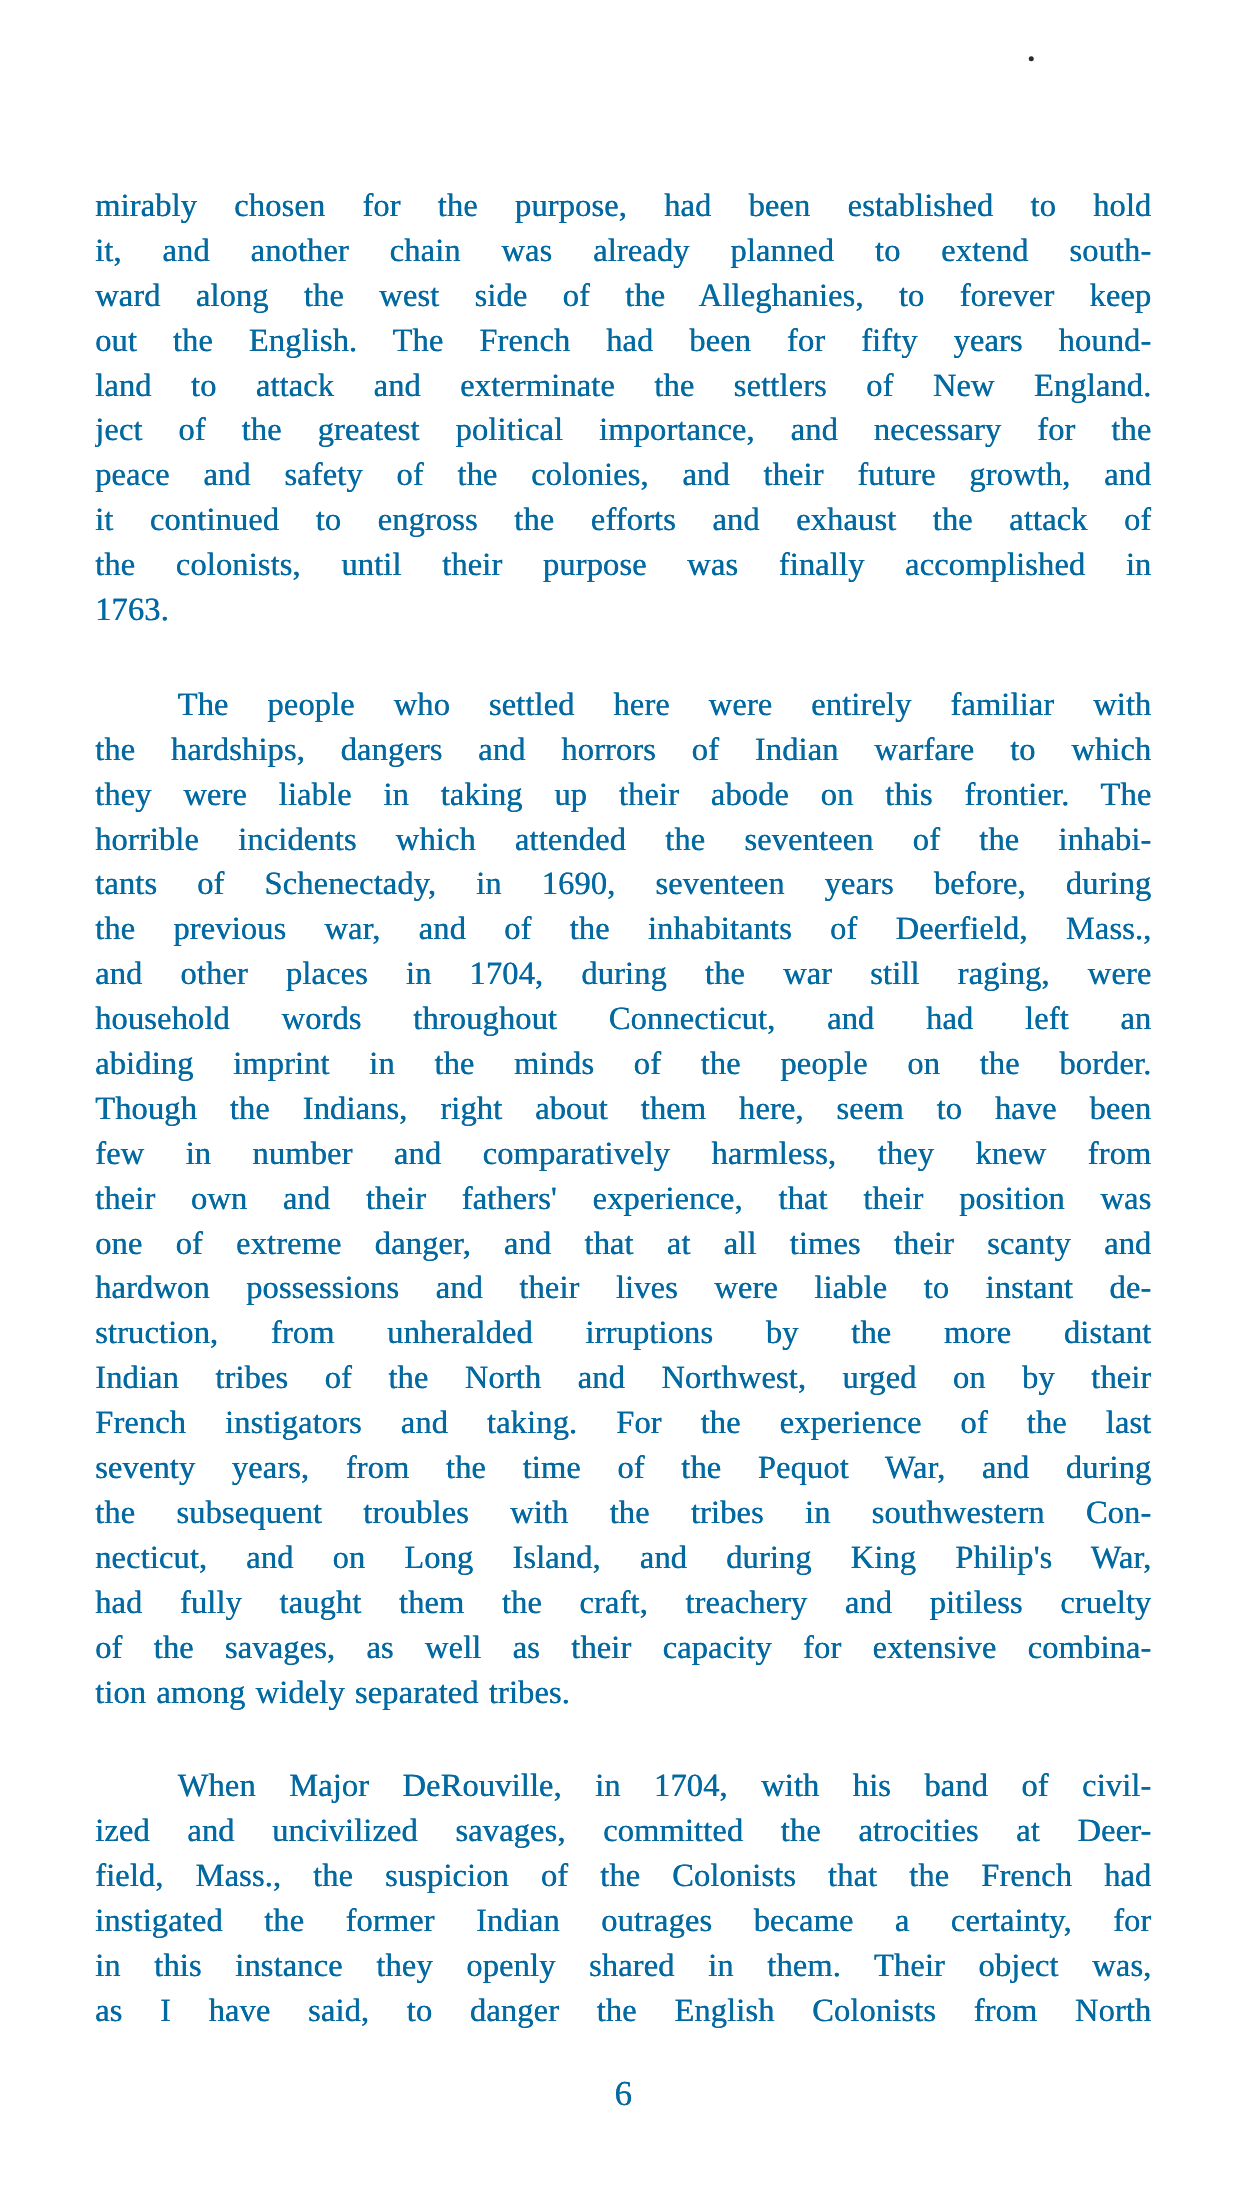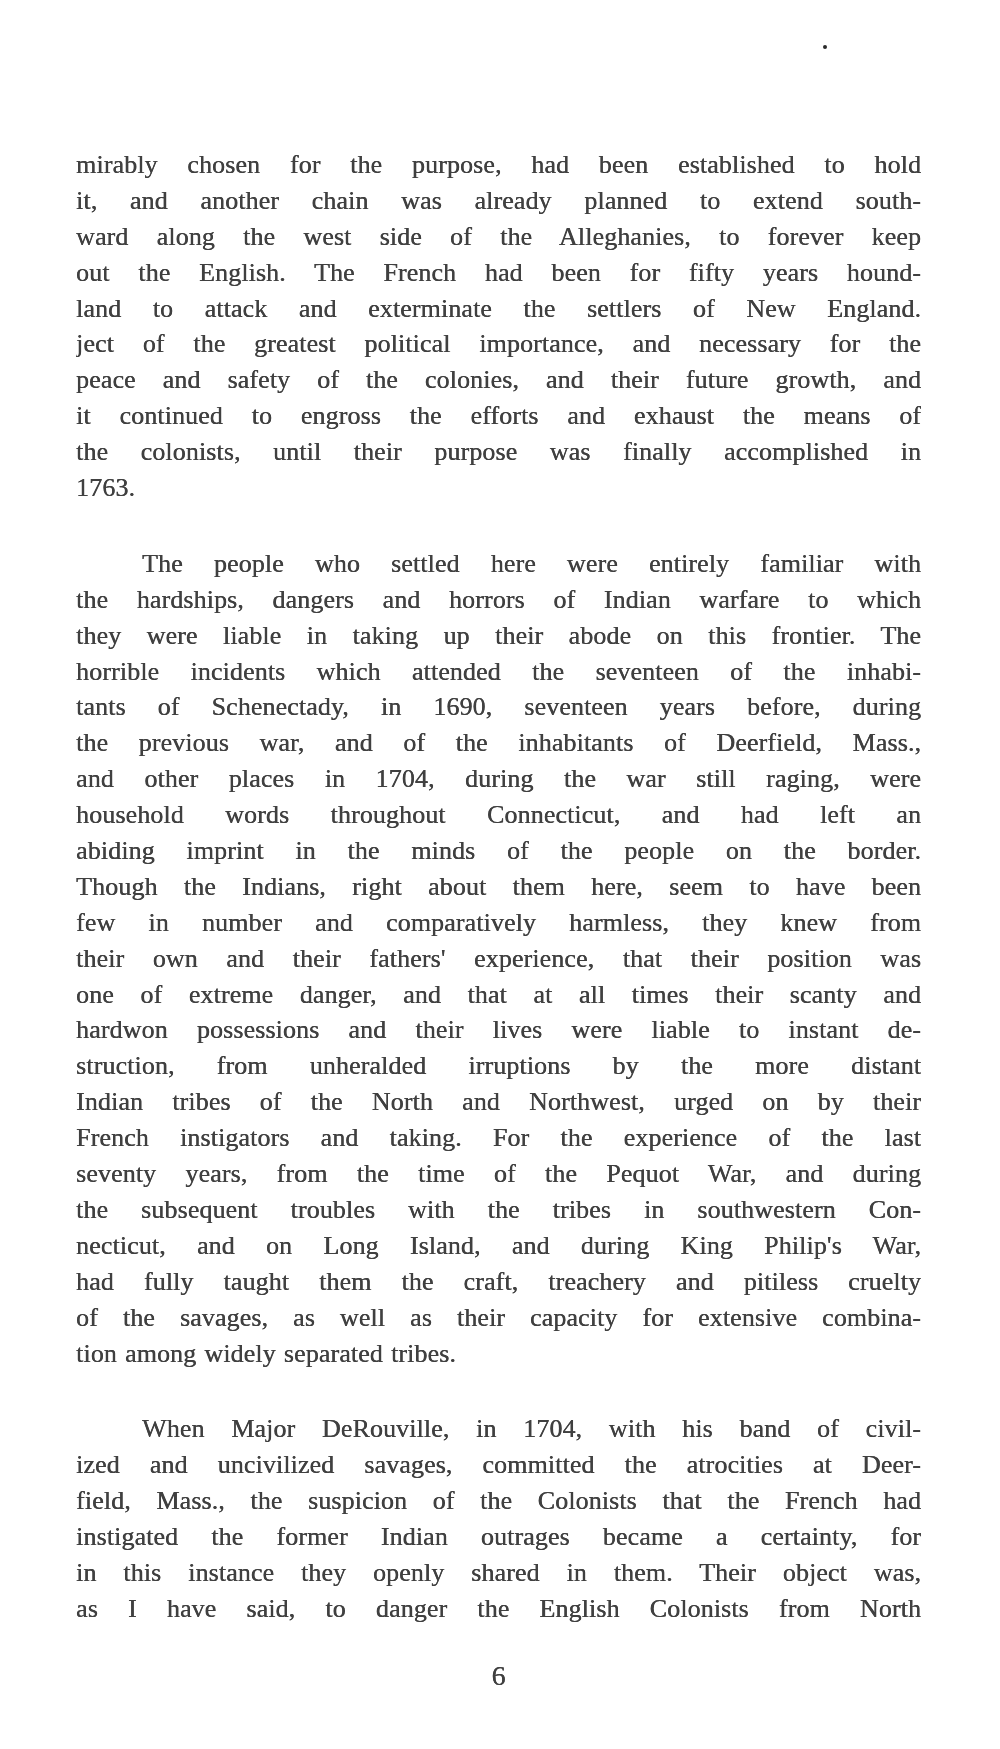--- a/index.html
+++ b/index.html
@@ -7,21 +7,21 @@
     padding: 0;
     background: #ffffff;
   }
   .page {
     position: relative;
     width: 1000px;
     height: 1749px;
     background: #ffffff;
     overflow: hidden;
     font-family: "Liberation Serif", "DejaVu Serif", serif;
-    color: #404040;
+    color: #0369a1;
   }
   .textblock {
     position: absolute;
     left: 76px;
     top: 147px;
     width: 845px;
   }
   .para { margin: 0; padding: 0; }
   .line {
     font-size: 26px;
@@ -66,21 +66,21 @@
   <div class="speck"></div>
   <main class="textblock" id="textblock">
       <div class="para">
         <div class="line">mirably chosen for the purpose, had been established to hold</div>
         <div class="line">it, and another chain was already planned to extend south-</div>
         <div class="line">ward along the west side of the Alleghanies, to forever keep</div>
         <div class="line">out the English.  The French had been for fifty years hound-</div>
         <div class="line">land to attack and exterminate the settlers of New England.</div>
         <div class="line">ject of the greatest political importance, and necessary for the</div>
         <div class="line">peace and safety of the colonies, and their future growth, and</div>
-        <div class="line">it continued to engross the efforts and exhaust the means of</div>
+        <div class="line">it continued to engross the efforts and exhaust the attack of</div>
         <div class="line">the colonists, until their purpose was finally accomplished in</div>
         <div class="line para-end">1763.</div>
       </div>
       <div class="para">
         <div class="line first-indent">The people who settled here were entirely familiar with</div>
         <div class="line">the hardships, dangers and horrors of Indian warfare to which</div>
         <div class="line">they were liable in taking up their abode on this frontier.  The</div>
         <div class="line">horrible incidents which attended the seventeen of the inhabi-</div>
         <div class="line">tants of Schenectady, in 1690, seventeen years before, during</div>
         <div class="line">the previous war, and of the inhabitants of Deerfield, Mass.,</div>

